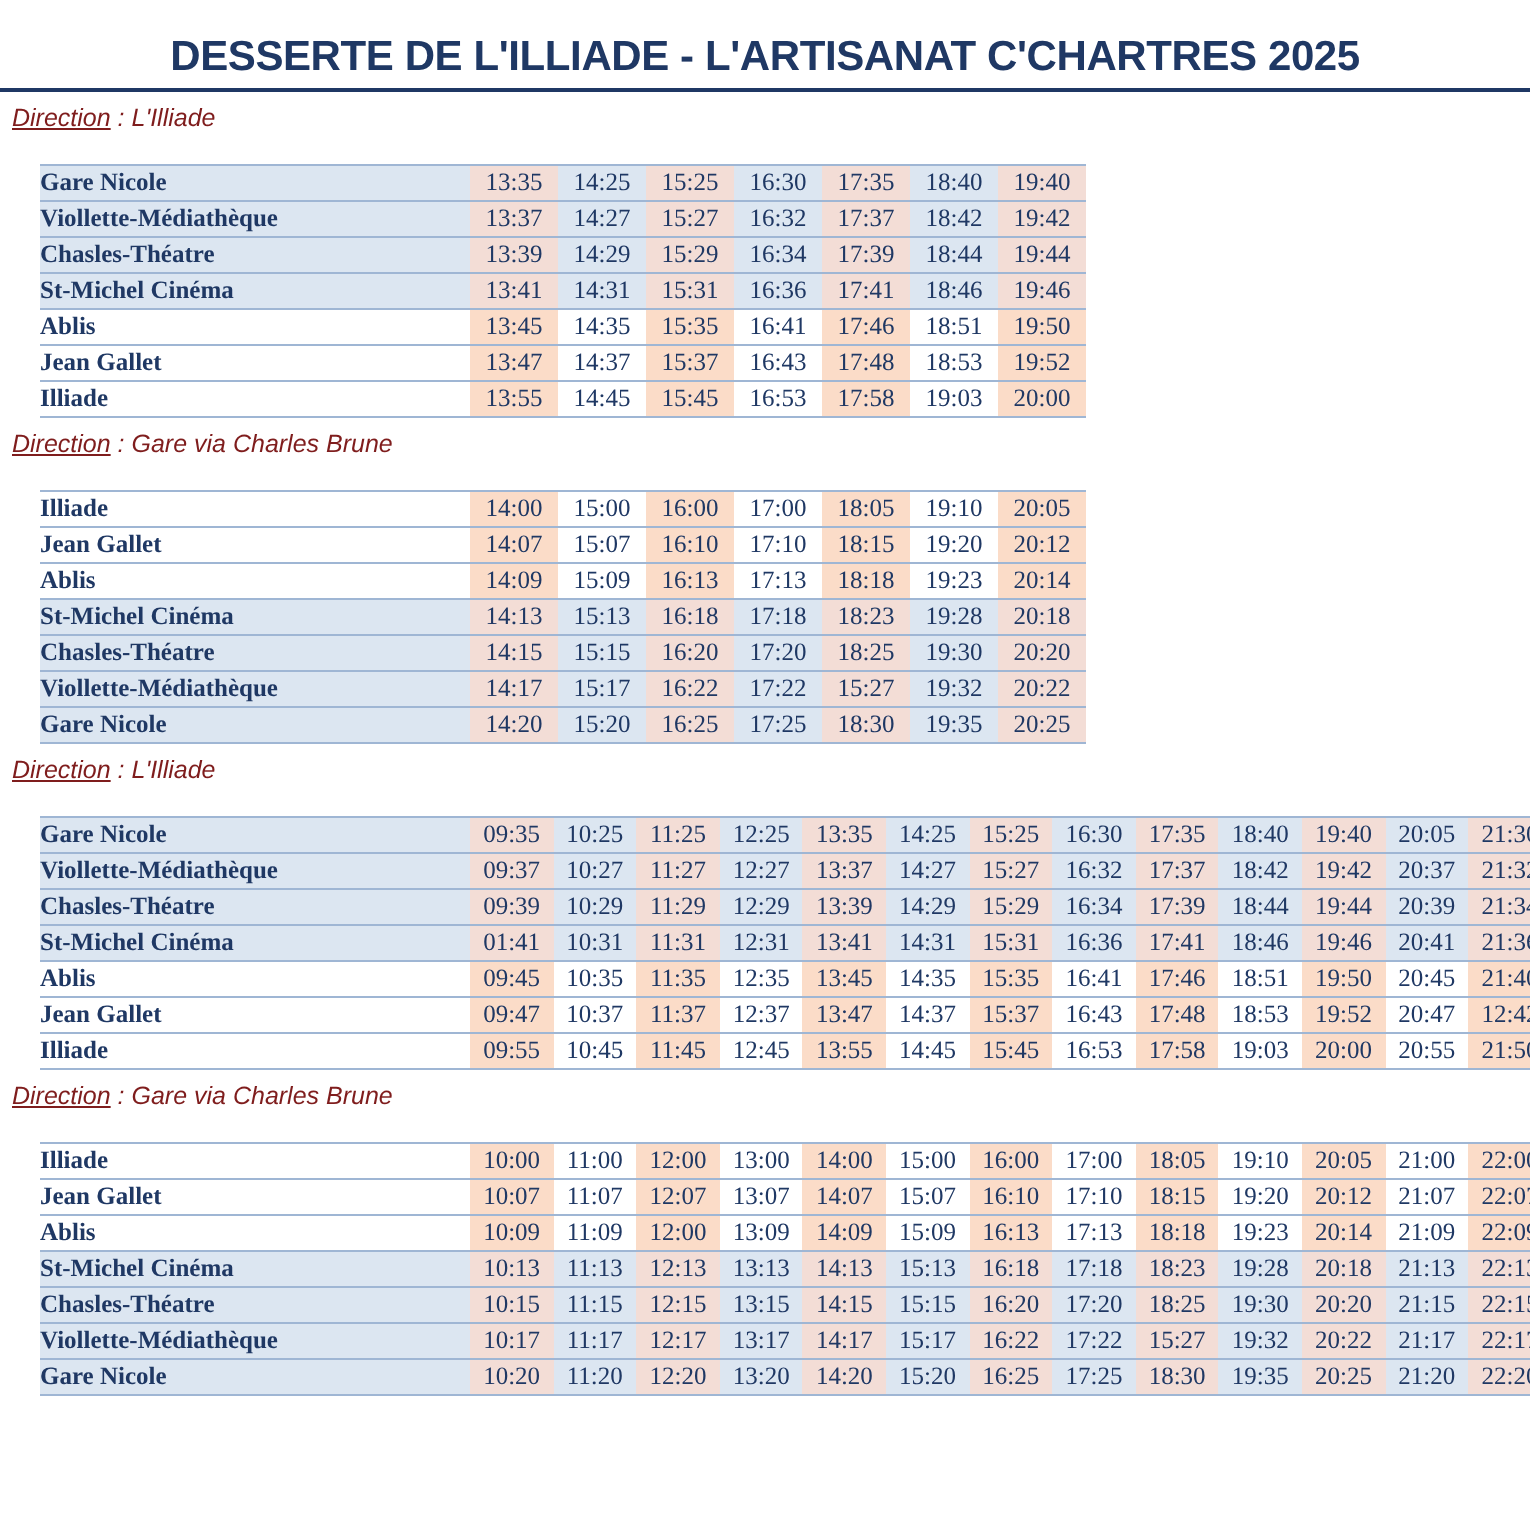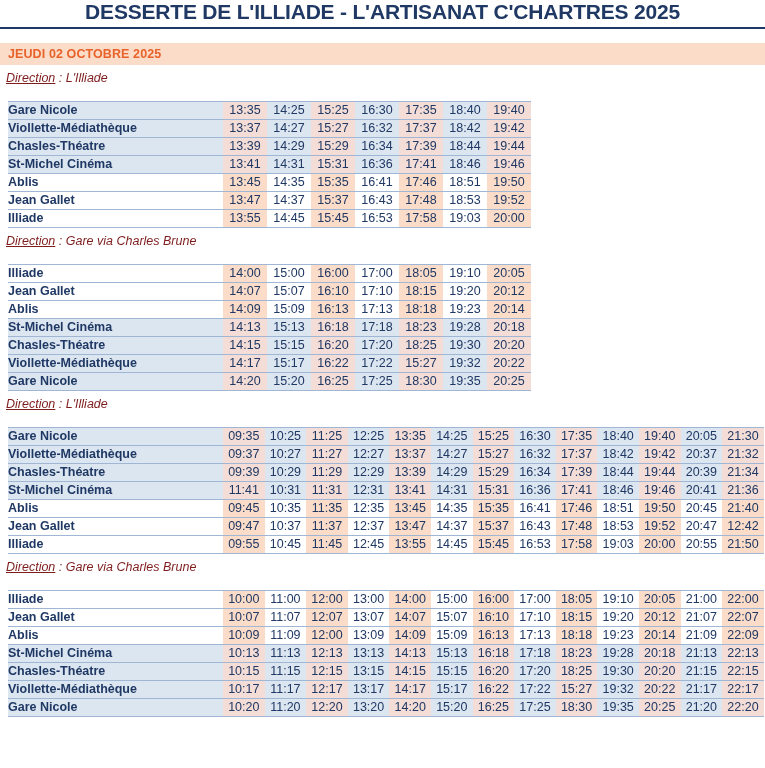--- a/index.html
+++ b/index.html
@@ -17,21 +17,21 @@
     -webkit-font-smoothing: antialiased;
   }
 
   
   .page-title {
     text-align: center;
     font-size: 21px;
     font-weight: bold;
     color: #1F3864;
     letter-spacing: -0.2px;
-    padding: 0 0 0 0;
+    padding: 17px 0 0 0;
     margin: 0;
     white-space: nowrap;
   }
   .title-rule {
     height: 2px;
     background: #1F3864;
     margin: 3px 0 0 0;
     width: 100%;
   }
 
@@ -52,21 +52,22 @@
     font-size: 12.5px;
     color: #7f1d1d;
     padding: 6px 0 16px 6px;
   }
   .direction-line .dir-word {
     text-decoration: underline;
   }
 
   
   .tt-wrap {
-    padding-left: 8px;
+    padding-left: 20px;
+    font-family: Liberation Serif, serif;
   }
   table.tt {
     border-collapse: collapse;
     border-spacing: 0;
     table-layout: fixed;
     font-size: 12.5px;
   }
   table.tt td {
     padding: 0;
     margin: 0;
@@ -101,21 +102,20 @@
 </head>
 <body>
 
 <div>
 
   <h1 class="page-title">DESSERTE DE L'ILLIADE - L'ARTISANAT C'CHARTRES 2025</h1>
   <div class="title-rule"></div>
 
   <div id="sections-root">
       <div>
-        <div class="day-banner">JEUDI 02 OCTOBRE 2025</div>
         <div class="direction-line"><span class="dir-word">Direction</span><span> : </span><span>L'Illiade</span></div>
         <div class="tt-wrap">
           <table class="tt" style="width: 523px;">
             <colgroup>
               <col style="width: 215px;">
               <col style="width: 44px;">
               <col style="width: 44px;">
               <col style="width: 44px;">
               <col style="width: 44px;">
               <col style="width: 44px;">
@@ -348,21 +348,21 @@
                 <td class="time peach">15:29</td>
                 <td class="time">16:34</td>
                 <td class="time peach">17:39</td>
                 <td class="time">18:44</td>
                 <td class="time peach">19:44</td>
                 <td class="time">20:39</td>
                 <td class="time peach">21:34</td>
               </tr>
               <tr class="band">
                 <td class="stop">St-Michel Cinéma</td>
-                <td class="time peach">11:41</td>
+                <td class="time peach">01:41</td>
                 <td class="time">10:31</td>
                 <td class="time peach">11:31</td>
                 <td class="time">12:31</td>
                 <td class="time peach">13:41</td>
                 <td class="time">14:31</td>
                 <td class="time peach">15:31</td>
                 <td class="time">16:36</td>
                 <td class="time peach">17:41</td>
                 <td class="time">18:46</td>
                 <td class="time peach">19:46</td>

